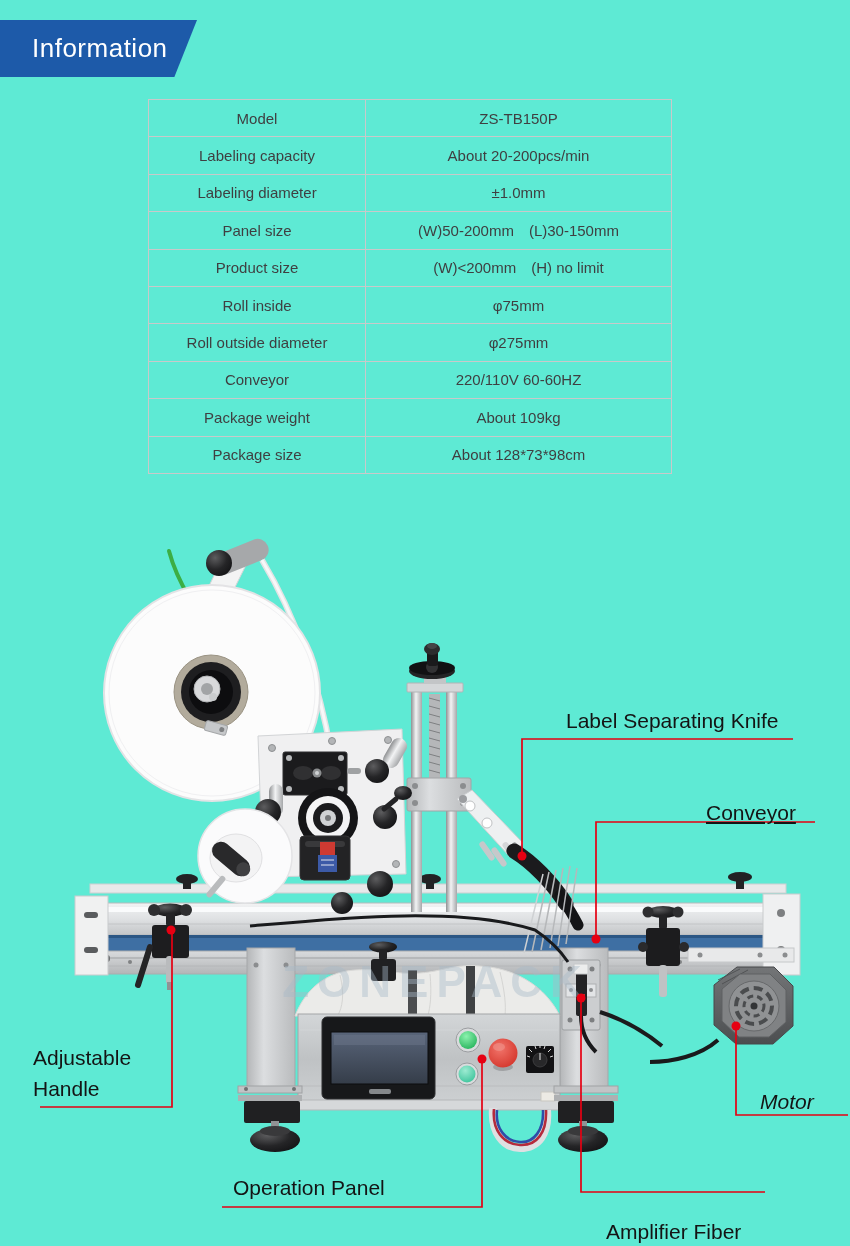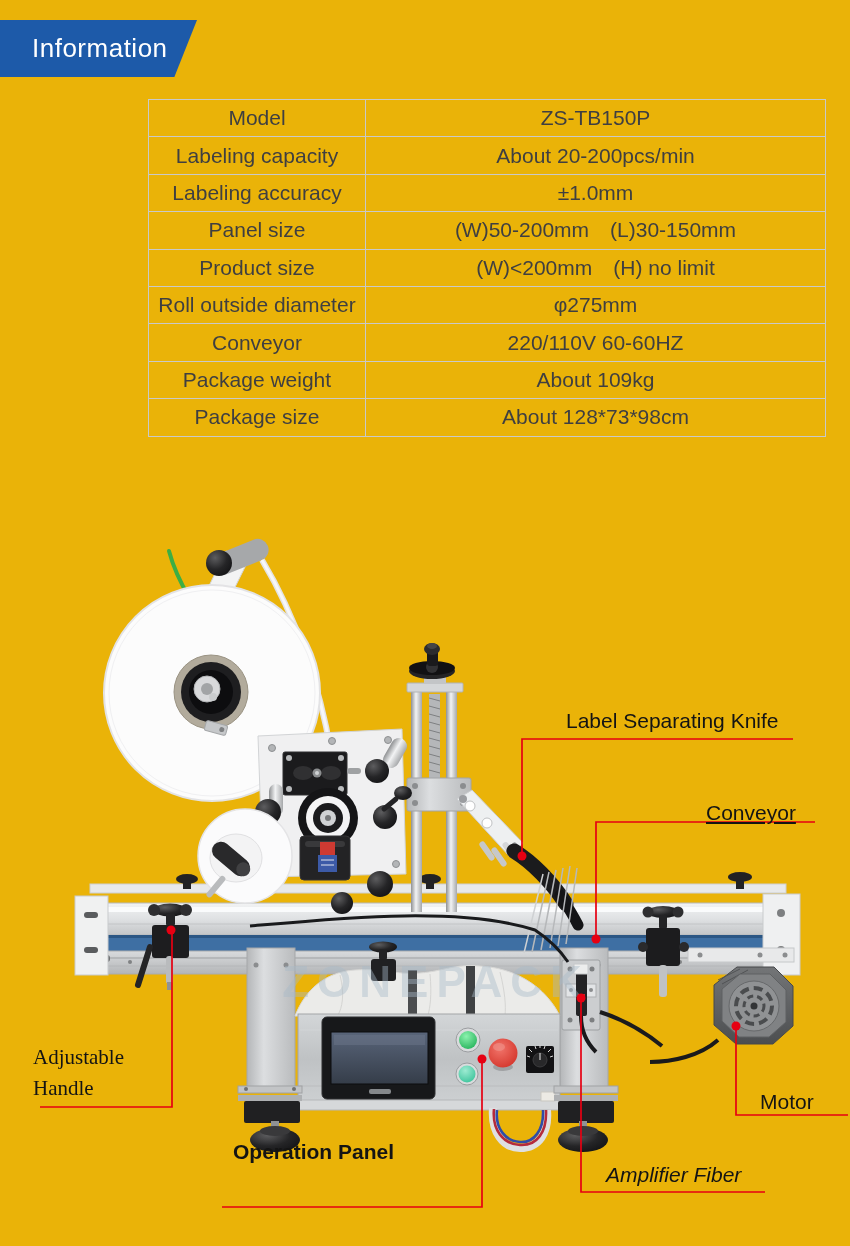--- a/index.html
+++ b/index.html
@@ -1,24 +1,24 @@
 <!DOCTYPE html>
 <html><head>
 <meta charset="utf-8">
 <style>
   html,body{margin:0;padding:0;background:#ffffff;}
-  .page{position:relative;width:850px;height:1246px;background:#eab308;overflow:hidden;
+  .page{position:relative;width:850px;height:1246px;background:#5eead4;overflow:hidden;
         font-family:"Liberation Sans","DejaVu Sans",sans-serif;}
   
   .banner{position:absolute;left:0;top:20px;width:197px;height:57px;background:#1d5aa9;
           clip-path:polygon(0 0,100% 0,88.5% 100%,0 100%);}
   .banner-text{color:#ffffff;font-size:26px;line-height:57px;padding-left:32px;letter-spacing:.5px;}
   
-  .spec{position:absolute;left:148px;top:99px;width:678px;border-collapse:collapse;
-        font-size:21px;color:#3f3f41;border-radius:18px;}
+  .spec{position:absolute;left:148px;top:99px;width:524px;border-collapse:collapse;
+        font-size:15px;color:#3f3f41;border-radius:18px;}
   .spec td{border:1px solid #c9c9c9;height:36.4px;text-align:center;white-space:pre-wrap;padding:0 6px;}
   .spec td.spec-label{width:204px;}
   
   .machine-svg{position:absolute;left:0;top:0;}
   
   .callout{position:absolute;color:#141414;font-size:21px;line-height:31px;white-space:nowrap;}
   .callout.wrap{white-space:normal;width:140px;}
 </style>
 </head>
 <body>
@@ -33,30 +33,34 @@
     <tbody>
         <tr>
           <td class="spec-label">Model</td>
           <td class="spec-value">ZS-TB150P</td>
         </tr>
         <tr>
           <td class="spec-label">Labeling capacity</td>
           <td class="spec-value">About 20-200pcs/min</td>
         </tr>
         <tr>
-          <td class="spec-label">Labeling accuracy</td>
+          <td class="spec-label">Labeling diameter</td>
           <td class="spec-value">±1.0mm</td>
         </tr>
         <tr>
           <td class="spec-label">Panel size</td>
           <td class="spec-value">(W)50-200mm (L)30-150mm</td>
         </tr>
         <tr>
           <td class="spec-label">Product size</td>
           <td class="spec-value">(W)&lt;200mm (H) no limit</td>
+        </tr>
+        <tr>
+          <td class="spec-label">Roll inside</td>
+          <td class="spec-value">φ75mm</td>
         </tr>
         <tr>
           <td class="spec-label">Roll outside diameter</td>
           <td class="spec-value">φ275mm</td>
         </tr>
         <tr>
           <td class="spec-label">Conveyor</td>
           <td class="spec-value">220/110V 60-60HZ</td>
         </tr>
         <tr>
@@ -471,18 +475,18 @@
         <circle cx="596" cy="939" r="4.5"></circle>
       <circle cx="171" cy="930" r="4.5"></circle>
         <circle cx="736" cy="1026" r="4.5"></circle>
       <circle cx="482" cy="1059" r="4.5"></circle>
         <circle cx="581" cy="998" r="4.5"></circle>
     </g>
   </svg>
 
   <div class="callout" style="left:566px;top:705px;">Label Separating Knife</div>
   <div class="callout" style="left:706px;top:797px;text-decoration:underline;">Conveyor</div>
-  <div class="callout wrap" style="left:33px;top:1042px;font-family:Liberation Serif, serif;">Adjustable Handle</div>
-  <div class="callout" style="left:760px;top:1086px;">Motor</div>
-  <div class="callout" style="left:233px;top:1136px;font-weight:bold;">Operation Panel</div>
-  <div class="callout" style="left:606px;top:1159px;font-style:italic;">Amplifier Fiber</div>
+  <div class="callout wrap" style="left:33px;top:1042px;">Adjustable Handle</div>
+  <div class="callout" style="left:760px;top:1086px;font-style:italic;">Motor</div>
+  <div class="callout" style="left:233px;top:1172px;">Operation Panel</div>
+  <div class="callout" style="left:606px;top:1216px;">Amplifier Fiber</div>
 
 </div>
 
 </body></html>

